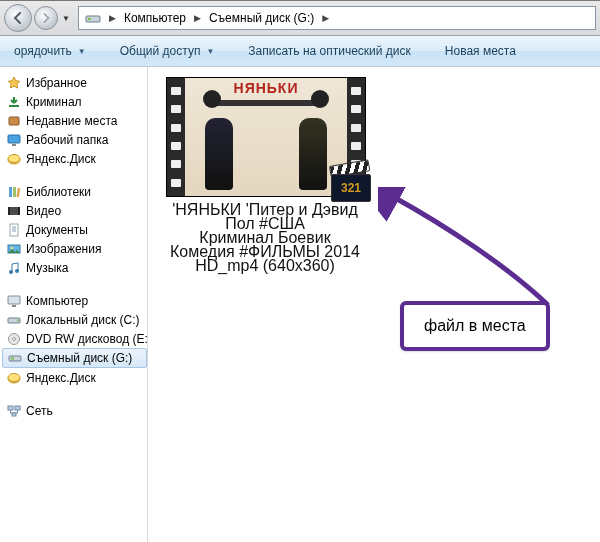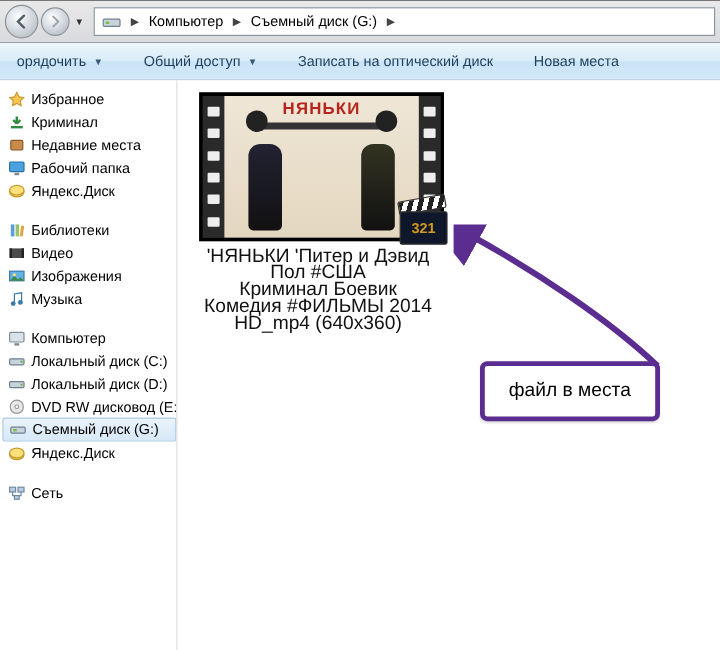--- a/index.html
+++ b/index.html
@@ -22,21 +22,21 @@
   
   .body{display:flex;height:calc(100% - 62px);}
   .nav{width:145px;background:#fff;border-right:1px solid #d9d9d9;padding:6px 0 6px 2px;overflow:hidden;}
   .group{margin-bottom:14px;}
   .item{display:flex;align-items:center;height:19px;padding:0 2px 0 4px;white-space:nowrap;overflow:hidden;}
   .item .ic{width:16px;height:16px;margin-right:4px;flex:0 0 16px;display:flex;align-items:center;justify-content:center;}
   .item.sel{background:linear-gradient(#eaf3fb,#d7e8f8);border:1px solid #a6c8e6;border-radius:2px;height:18px;}
   .content{flex:1;position:relative;background:#fff;}
   
   .file{position:absolute;left:18px;top:10px;width:198px;text-align:center;}
-  .thumb{width:198px;height:118px;margin:0 auto 6px;position:relative;border:3px solid #000000;background:#3b3b3b;display:flex;}
+  .thumb{width:198px;height:118px;margin:0 auto 6px;position:relative;border:1px solid #000000;background:#3b3b3b;display:flex;}
   .sprocket{width:18px;background:#2a2a2a;display:flex;flex-direction:column;justify-content:space-around;padding:4px 0;}
   .sprocket span{width:10px;height:8px;margin:0 auto;background:#eee;border-radius:1px;}
   .poster{flex:1;background:linear-gradient(180deg,#efe6d6 0%,#e4d7c0 100%);position:relative;overflow:hidden;}
   .poster .title{position:absolute;top:2px;left:0;right:0;text-align:center;font-weight:bold;color:#b5251c;font-size:14px;letter-spacing:1px;font-family:Impact,Arial;}
   .poster .fig{position:absolute;bottom:6px;width:28px;height:72px;border-radius:10px 10px 4px 4px;}
   .poster .fig.a{left:20px;background:linear-gradient(#223,#111);}
   .poster .fig.b{right:20px;background:linear-gradient(#332,#111);}
   .poster .bar{position:absolute;top:22px;left:24px;right:24px;height:6px;background:#333;border-radius:2px;}
   .poster .w{position:absolute;top:12px;width:18px;height:18px;border-radius:50%;background:#222;}
   .poster .w.l{left:18px;} .poster .w.r{right:18px;}
@@ -171,20 +171,29 @@
                 <rect x="1" y="3" width="12" height="8" fill="#4a4a4a"></rect>
                 <rect x="1" y="3" width="2" height="8" fill="#222"></rect>
                 <rect x="11" y="3" width="2" height="8" fill="#222"></rect>
               </svg>
             </span>
           <span>Видео</span>
         </div>
         <div class="item">
           <span class="ic">
               <svg width="14" height="14" viewBox="0 0 14 14">
+                <rect x="3" y="1" width="8" height="12" fill="#fff" stroke="#9aa"></rect>
+                <path d="M5 4h4M5 6h4M5 8h4" stroke="#8aa0b8"></path>
+              </svg>
+            </span>
+          <span>Документы</span>
+        </div>
+        <div class="item">
+          <span class="ic">
+              <svg width="14" height="14" viewBox="0 0 14 14">
                 <rect x="1" y="3" width="12" height="8" fill="#64b3e4" stroke="#3a7aa8"></rect>
                 <circle cx="5" cy="6" r="1.3" fill="#ffe07a"></circle>
                 <path d="M1 11l4-4 3 3 2-2 3 3" fill="#3a8a4a"></path>
               </svg>
             </span>
           <span>Изображения</span>
         </div>
         <div class="item">
           <span class="ic">
               <svg width="14" height="14" viewBox="0 0 14 14">
@@ -208,29 +217,20 @@
           <span>Компьютер</span>
         </div>
         <div class="item">
           <span class="ic">
               <svg width="14" height="14" viewBox="0 0 14 14">
                 <rect x="1" y="5" width="12" height="5" rx="1" fill="#c9d3dc" stroke="#6e7f8e"></rect>
                 <circle cx="11" cy="7.5" r="1" fill="#6bbb4a"></circle>
               </svg>
             </span>
           <span>Локальный диск (C:)</span>
-        </div>
-        <div class="item">
-          <span class="ic">
-              <svg width="14" height="14" viewBox="0 0 14 14">
-                <rect x="1" y="5" width="12" height="5" rx="1" fill="#c9d3dc" stroke="#6e7f8e"></rect>
-                <circle cx="11" cy="7.5" r="1" fill="#6bbb4a"></circle>
-              </svg>
-            </span>
-          <span>Локальный диск (D:)</span>
         </div>
         <div class="item">
           <span class="ic">
               <svg width="14" height="14" viewBox="0 0 14 14">
                 <circle cx="7" cy="7" r="5.5" fill="#e8e8e8" stroke="#999"></circle>
                 <circle cx="7" cy="7" r="1.5" fill="#fff" stroke="#999"></circle>
               </svg>
             </span>
           <span>DVD RW дисковод (E:)</span>
         </div>

